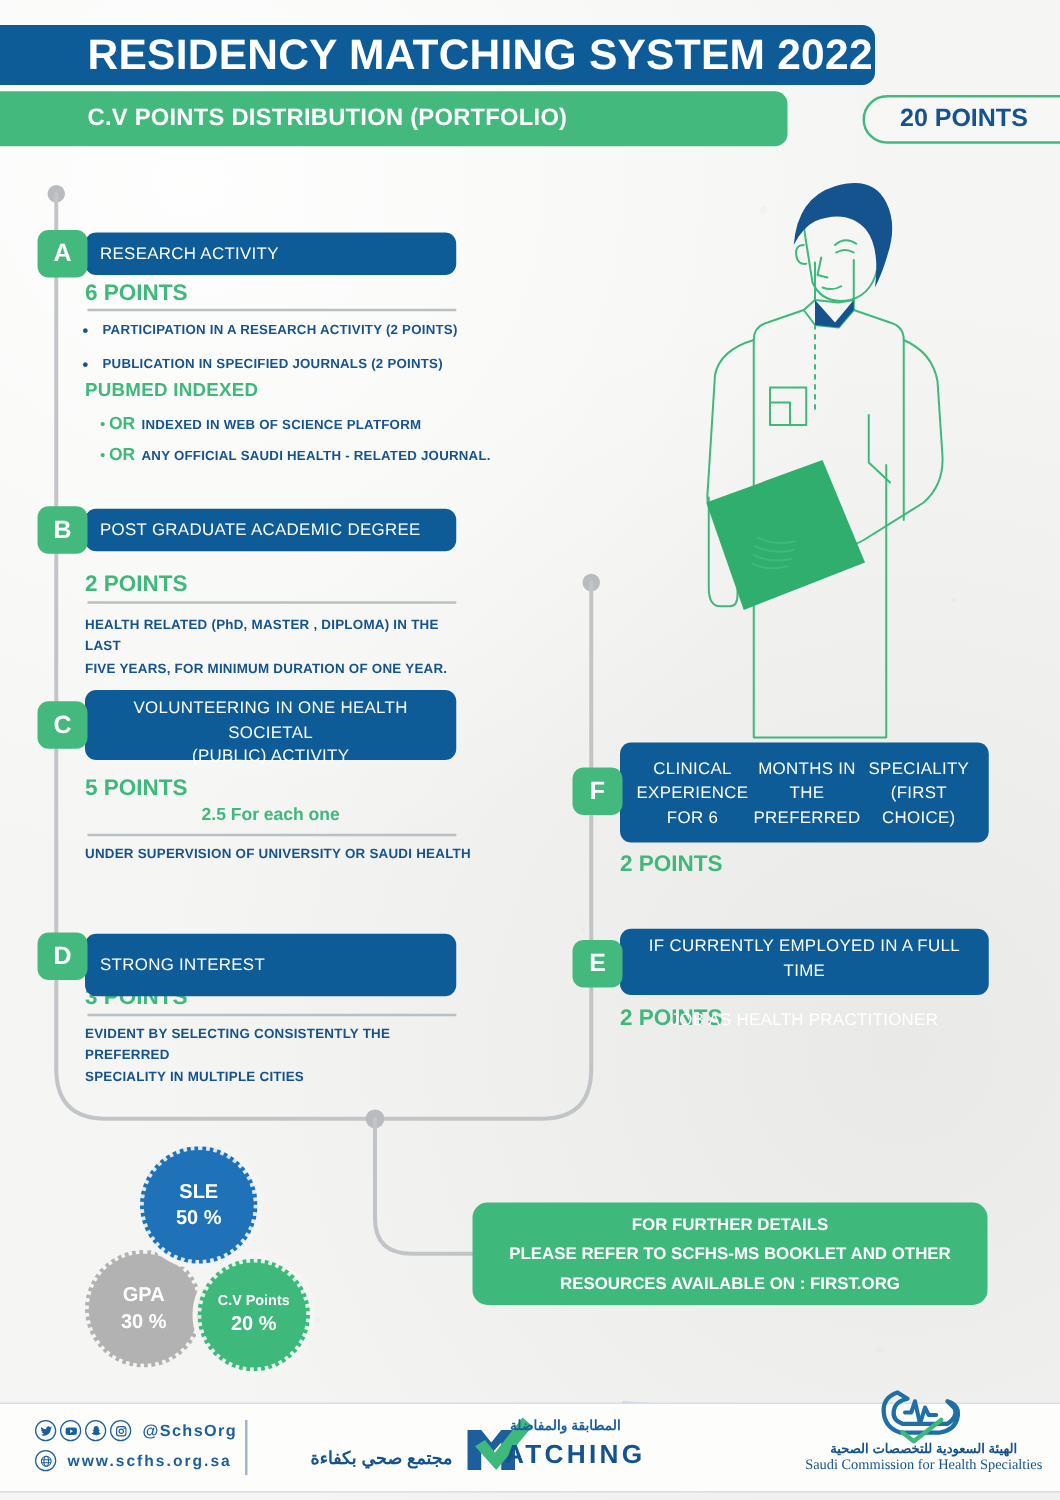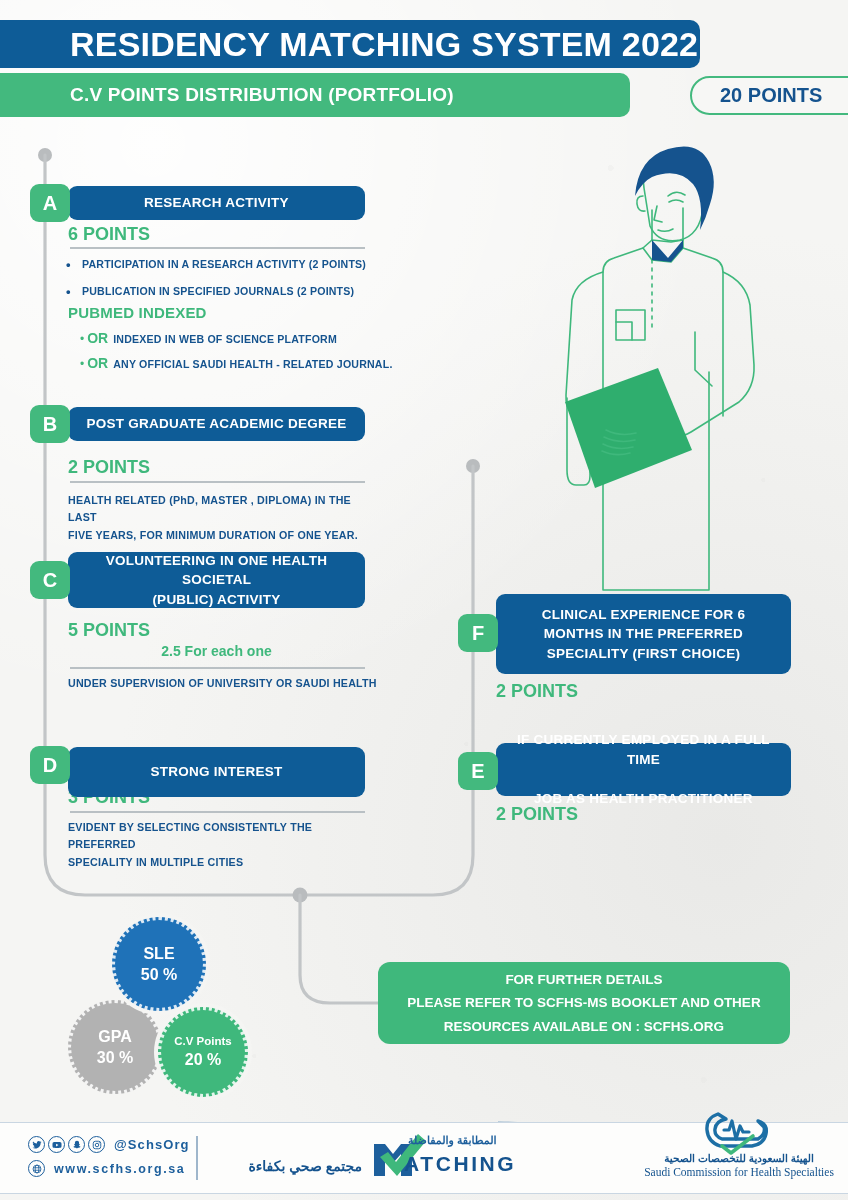--- a/index.html
+++ b/index.html
@@ -63,22 +63,22 @@
   #lines{ position:absolute; left:0; top:0; width:848px; height:1200px; pointer-events:none; }
 
   
   .badge{
     position:absolute; width:40px; height:38px; background:#43b97e;
     border-radius:9px; color:#fff; font-size:20px; font-weight:bold;
     display:flex; align-items:center; justify-content:center; z-index:3;
   }
   .pillbar{
     position:absolute; background:#0e5c97; border-radius:9px; z-index:2;
-    display:flex; align-items:center; justify-content:center; text-align:center;
-    color:#fff; font-weight:bold; font-size:13.5px; letter-spacing:.25px;
+    display:flex; align-items:center; justify-content:flex-start; text-align:center;
+    color:#fff; font-weight:normal; font-size:13.5px; letter-spacing:.25px;
     line-height:1.45; padding:4px 12px;
   }
   .points{
     position:absolute; color:#3fb87c; font-weight:bold; font-size:18px;
     text-align:left;
   }
   .subpoints{
     position:absolute; color:#3fb87c; font-weight:bold; font-size:14px;
     text-align:center;
   }
@@ -295,21 +295,21 @@
     <span>STRONG INTEREST</span>
   </div>
   <div class="points" style="left:68px; top:787px; width:297px;">3 POINTS</div>
   <div class="rule" style="left:70px; top:811px; width:295px;"></div>
   <div class="desc" style="left:68px; top:819px; width:315px;">
     <div>EVIDENT BY SELECTING CONSISTENTLY THE PREFERRED</div>
     <div>SPECIALITY IN MULTIPLE CITIES</div>
   </div>
 
   <div class="badge" style="left:458px; top:614px;">F</div>
-  <div class="pillbar" style="left:496px; top:594px; width:295px; height:80px; flex-direction:column;">
+  <div class="pillbar" style="left:496px; top:594px; width:295px; height:80px; ">
     <span>CLINICAL EXPERIENCE FOR 6</span>
     <span>MONTHS IN THE PREFERRED</span>
     <span>SPECIALITY (FIRST CHOICE)</span>
   </div>
   <div class="points" style="left:496px; top:681px; width:295px;">2 POINTS</div>
 
   <div class="badge" style="left:458px; top:752px;">E</div>
   <div class="pillbar" style="left:496px; top:743px; width:295px; height:53px; flex-direction:column;gap:20px;">
     <span>IF CURRENTLY EMPLOYED IN A FULL TIME</span>
     <span>JOB  AS HEALTH PRACTITIONER</span>
@@ -325,21 +325,21 @@
     <span class="val">30 %</span>
   </div>
   <div class="circ" id="c-cv">
     <span class="lbl">C.V Points</span>
     <span class="val">20 %</span>
   </div>
 
   <div id="further">
     <span>FOR FURTHER DETAILS</span>
     <span>PLEASE REFER TO SCFHS-MS BOOKLET AND OTHER</span>
-    <span>RESOURCES AVAILABLE ON :  SCFHS.ORG</span>
+    <span>RESOURCES AVAILABLE ON :  FIRST.ORG</span>
   </div>
 
   <div id="footer">
     <div class="band"></div>
   </div>
 
   <div class="soc-row" style="left:28px; top:1136px;">
     <span class="soc">
       <svg width="10" height="10" viewBox="0 0 24 24" fill="#1d5f9c">
           <path d="M23 4.9a9 9 0 0 1-2.6.7 4.5 4.5 0 0 0 2-2.5 9 9 0 0 1-2.9 1.1 4.5 4.5 0 0 0-7.7 4.1A12.8 12.8 0 0 1 2.5 3.6a4.5 4.5 0 0 0 1.4 6 4.4 4.4 0 0 1-2-.6 4.5 4.5 0 0 0 3.6 4.4 4.5 4.5 0 0 1-2 .1 4.5 4.5 0 0 0 4.2 3.1A9 9 0 0 1 1 18.5a12.7 12.7 0 0 0 6.9 2c8.3 0 12.8-6.9 12.8-12.8v-.6A9 9 0 0 0 23 4.9z"></path>

